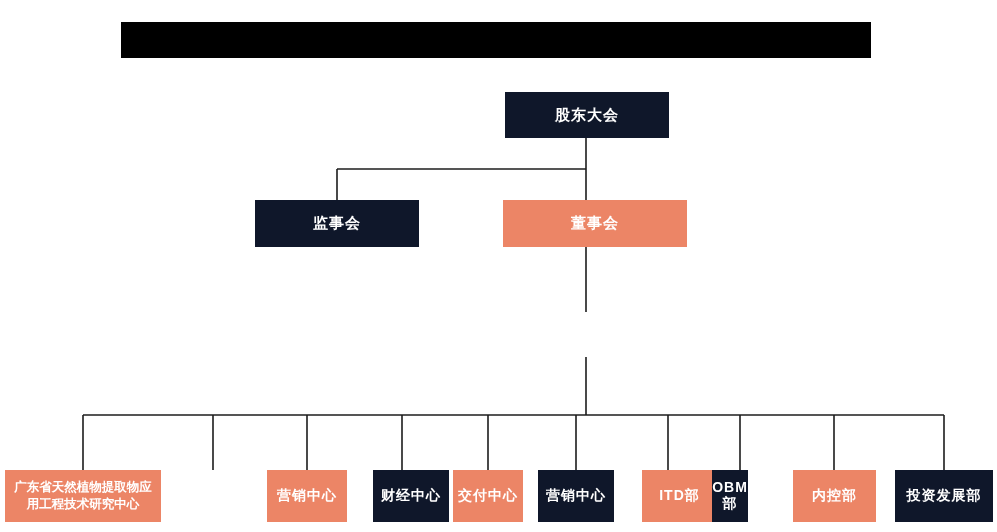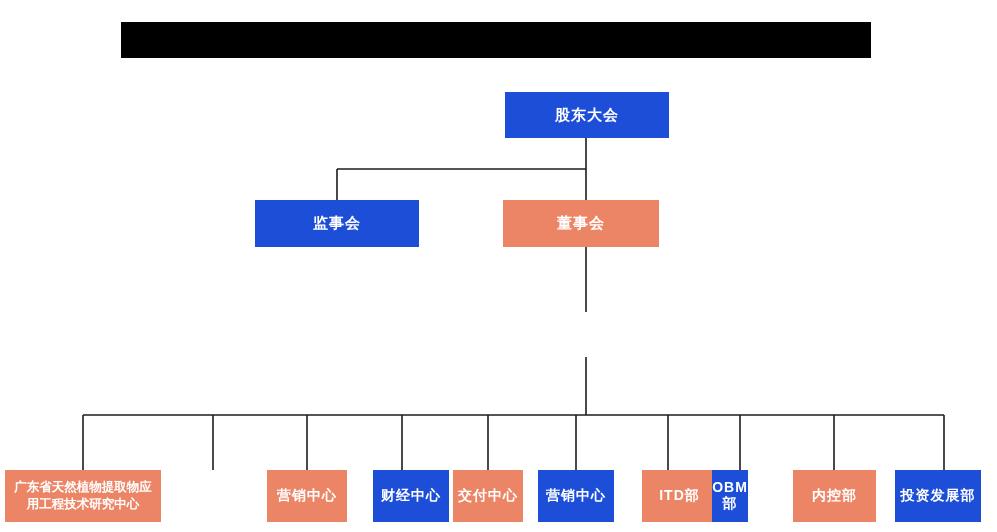--- a/index.html
+++ b/index.html
@@ -35,21 +35,21 @@
     position: absolute;
     display: flex;
     align-items: center;
     justify-content: center;
     text-align: center;
     color: #ffffff;
     font-weight: bold;
     box-sizing: border-box;
     letter-spacing: 1px;
   }
-  .node.dark  { background: #1d4ed8; }
+  .node.dark  { background: #0f172a; }
   .node.light { background: #ec8566; }
   .lvl {
     font-size: 15px;
     height: 47px;
   }
   .dept {
     top: 470px;
     height: 52px;
     font-size: 14px;
   }
@@ -90,26 +90,26 @@
       <path d="M668 415 V470"></path>
       <path d="M740 415 V470"></path>
       <path d="M834 415 V470"></path>
       <path d="M944 415 V470"></path>
     </g>
   </svg>
 
   <div class="node dark lvl" style="left:505px; top:92px; width:164px; height:46px;">股东大会</div>
 
   <div class="node dark lvl" style="left:255px; top:200px; width:164px;">监事会</div>
-  <div class="node light lvl" style="left:503px; top:200px; width:156px;">董事会</div>
+  <div class="node light lvl" style="left:503px; top:200px; width:184px;">董事会</div>
 
 
   <div class="node light dept small-text" style="left:5px; width:156px;">广东省天然植物提取物应用工程技术研究中心</div>
   <div class="node light dept" style="left:267px; width:80px;">营销中心</div>
   <div class="node dark dept" style="left:373px; width:76px;">财经中心</div>
   <div class="node light dept" style="left:453px; width:70px;">交付中心</div>
   <div class="node dark dept" style="left:538px; width:76px;">营销中心</div>
   <div class="node light dept" style="left:642px; width:75px;">ITD部</div>
   <div class="node dark dept" style="left:712px; width:36px;">OBM部</div>
   <div class="node light dept" style="left:793px; width:83px;">内控部</div>
-  <div class="node dark dept" style="left:895px; width:86px;">投资发展部</div>
+  <div class="node dark dept" style="left:895px; width:98px;">投资发展部</div>
 
 </div>
 
 </body></html>

